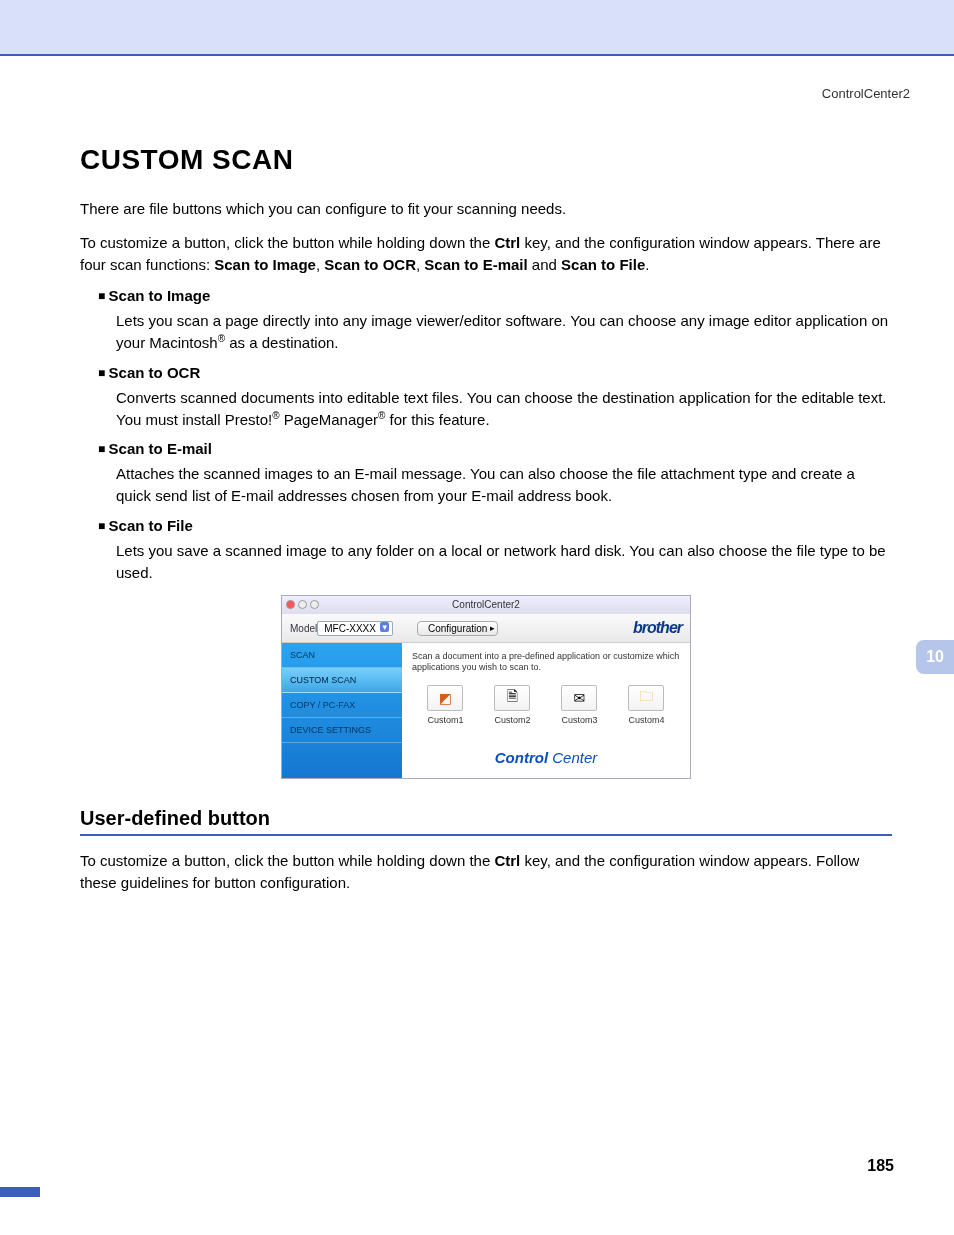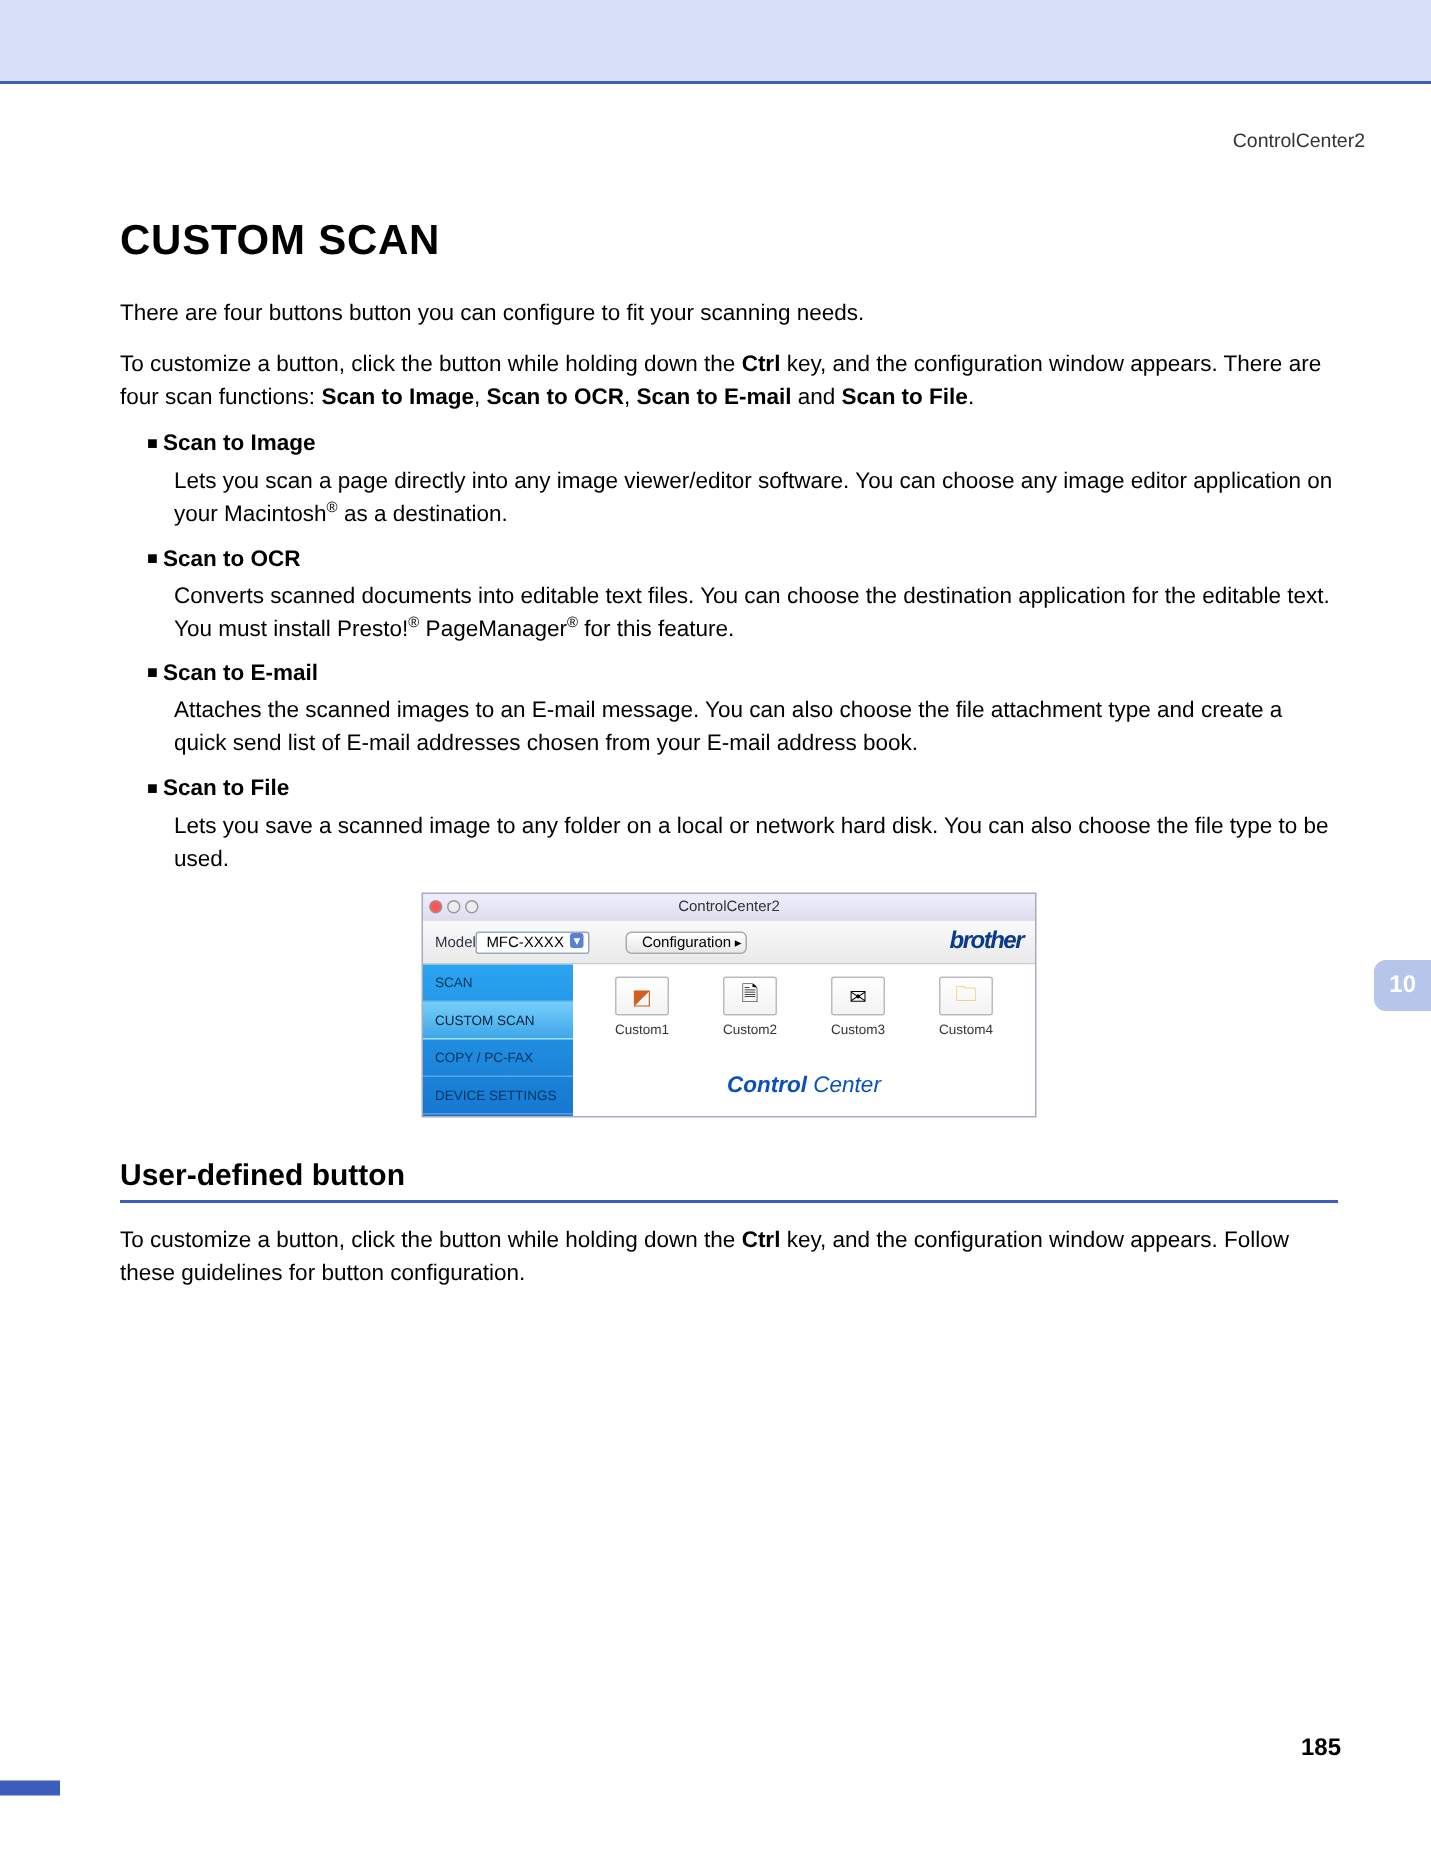--- a/index.html
+++ b/index.html
@@ -128,21 +128,21 @@
     border: 1px solid #aaa; background: linear-gradient(#fff,#e8e8e8);
     border-radius: 4px; padding: 1px 10px; font-size: 10px; position: relative;
   }
   .mock-btn::after { content:"▸"; position:absolute; right:3px; top:1px; font-size:9px; }
   .mock-brand {
     margin-left: auto; color: #0a3a8a; font-weight: bold;
     font-style: italic; font-size: 16px; letter-spacing: -1px;
   }
   .mock-body { display: flex; }
   .mock-side {
-    width: 100px; background: linear-gradient(#2ba4f0,#1577d0);
+    width: 120px; background: linear-gradient(#2ba4f0,#1577d0);
     color: #00345f; font-size: 9px;
   }
   .mock-side div {
     padding: 7px 8px; border-bottom: 1px solid rgba(255,255,255,.3);
   }
   .mock-side .sel {
     background: linear-gradient(#76cffb,#3fa6e8); color: #00223f;
   }
   .mock-main {
     flex: 1; padding: 8px 10px 12px; background: #fff; position: relative;
@@ -166,21 +166,21 @@
 </style>
 </head>
 <body>
 
 <div class="top-bar"></div>
 <div class="header-right">ControlCenter2</div>
 
 <div class="content">
   <h1>CUSTOM SCAN</h1>
 
-  <p>There are four buttons button you can configure to fit your scanning needs.</p>
+  <p>There are file buttons which you can configure to fit your scanning needs.</p>
 
   <p>
     <span>To customize a button, click the button while holding down the </span><b class="inline">Ctrl</b><span> key, and the configuration window appears. There are four scan functions: </span><b class="inline">Scan to Image</b>, <b class="inline">Scan to OCR</b>, <b class="inline">Scan to E-mail</b> and <b class="inline">Scan to File</b>.
   </p>
 
   <div class="bullet-head">Scan to Image</div>
   <p class="bullet-body">
     <span>Lets you scan a page directly into any image viewer/editor software. You can choose any image editor application on your Macintosh</span><sup>®</sup><span> as a destination.</span>
   </p>
 
@@ -212,20 +212,21 @@
       <span class="mock-brand">brother</span>
     </div>
     <div class="mock-body">
       <div class="mock-side">
         <div>SCAN</div>
         <div class="sel">CUSTOM SCAN</div>
         <div>COPY / PC-FAX</div>
         <div>DEVICE SETTINGS</div>
       </div>
       <div class="mock-main">
+        <div class="mock-desc">Scan a document into a pre-defined application or customize which applications you wish to scan to.</div>
         <div class="mock-icons">
           <div>
             <div class="icon-box c1">◩</div>
             <div class="lab">Custom1</div>
           </div>
           <div>
             <div class="icon-box">🗎</div>
             <div class="lab">Custom2</div>
           </div>
           <div>

